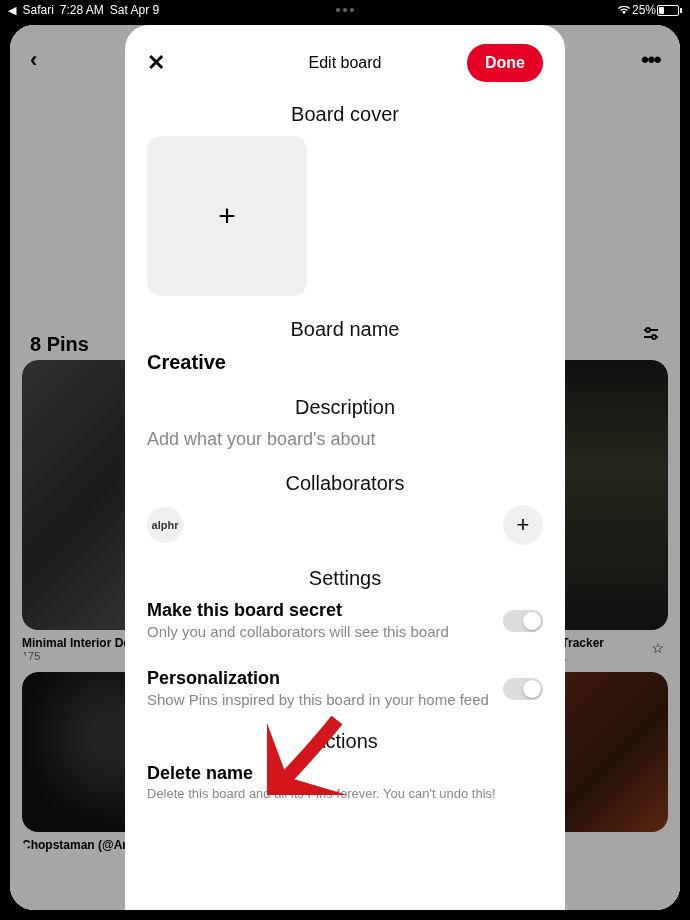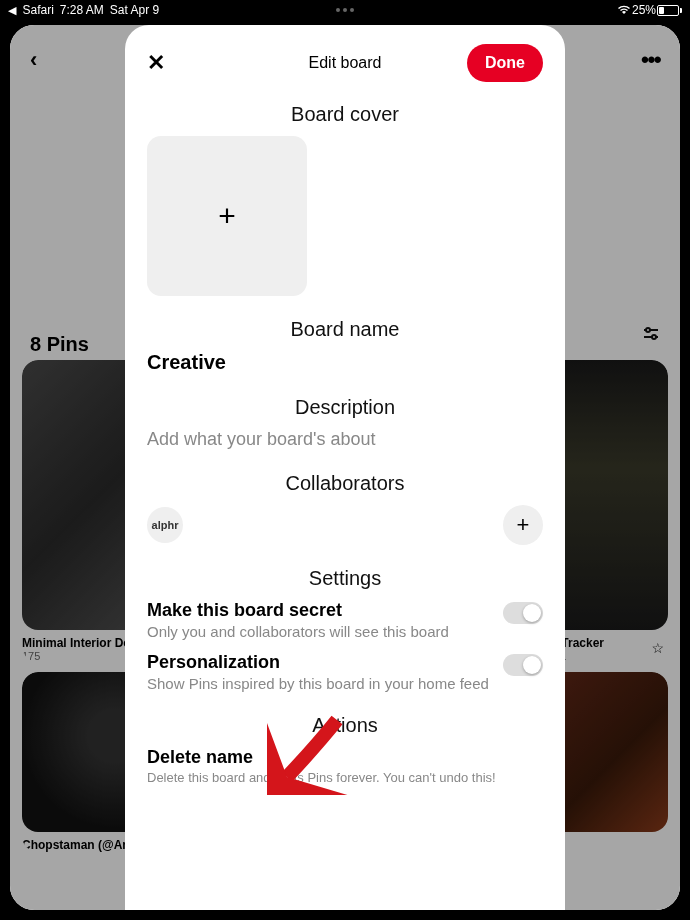--- a/index.html
+++ b/index.html
@@ -52,21 +52,21 @@
     .cover-box { width: 160px; height: 160px; background: #efefef; border-radius: 14px; display: flex; align-items: center; justify-content: center; cursor: pointer; }
     .cover-plus { font-size: 30px; font-weight: 300; }
     
     .board-name-val { font-size: 20px; font-weight: 700; }
     .desc-placeholder { font-size: 18px; color: #888; }
     
     .collab-row { display: flex; align-items: center; margin-top: 8px; }
     .collab-avatar { width: 36px; height: 36px; border-radius: 50%; background: #efefef; display: flex; align-items: center; justify-content: center; font-size: 11px; font-weight: 600; color: #333; }
     .collab-add { margin-left: auto; width: 40px; height: 40px; border-radius: 50%; background: #efefef; display: flex; align-items: center; justify-content: center; font-size: 22px; cursor: pointer; }
     
-    .setting-row { display: flex; align-items: flex-start; margin-top: 10px; }
+    .setting-row { display: flex; align-items: center; margin-top: 10px; }
     .setting-text { flex: 1; }
     .setting-title { font-size: 18px; font-weight: 700; }
     .setting-desc { font-size: 15px; color: #888; margin-top: 2px; }
     .toggle { width: 40px; height: 22px; background: #ddd; border-radius: 11px; position: relative; cursor: pointer; flex-shrink: 0; margin-top: 2px; }
     .toggle-knob { position: absolute; right: 2px; top: 2px; width: 18px; height: 18px; background: #fff; border-radius: 50%; box-shadow: 0 1px 3px rgba(0,0,0,0.3); }
     
     .action-title { font-size: 18px; font-weight: 700; }
     .action-desc { font-size: 13px; color: #888; margin-top: 2px; }
     
     
@@ -192,21 +192,21 @@
       <div class="section-label">Settings</div>
       <div class="setting-row">
         <div class="setting-text">
           <div class="setting-title">Make this board secret</div>
           <div class="setting-desc">Only you and collaborators will see this board</div>
         </div>
         <div class="toggle">
             <div class="toggle-knob"></div>
           </div>
       </div>
-      <div class="setting-row" style="margin-top:12px">
+      <div class="setting-row" style="margin-top:28px">
         <div class="setting-text">
           <div class="setting-title">Personalization</div>
           <div class="setting-desc">Show Pins inspired by this board in your home feed</div>
         </div>
         <div class="toggle">
             <div class="toggle-knob"></div>
           </div>
       </div>
     </div>
 

